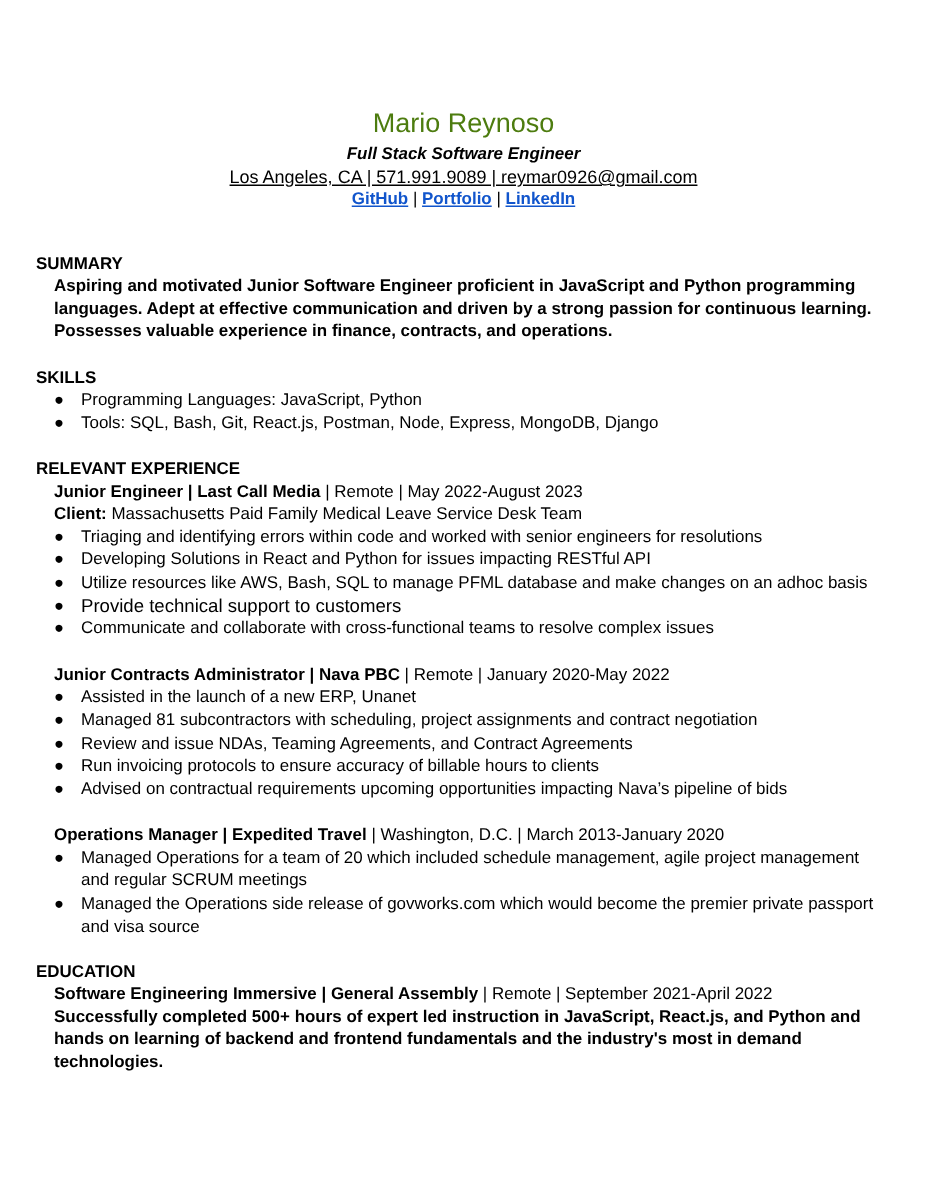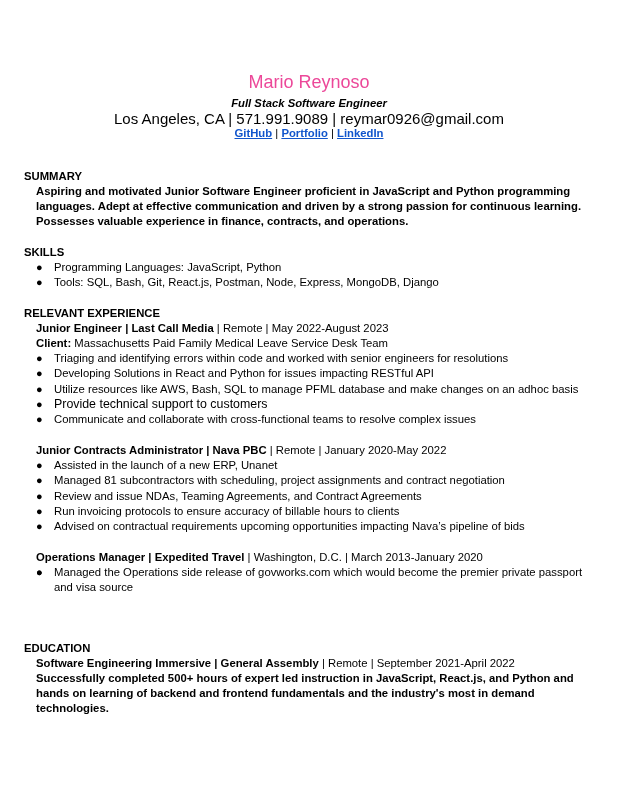--- a/index.html
+++ b/index.html
@@ -2,23 +2,23 @@
 <html><head>
 <meta charset="utf-8">
 <style>
   html, body { margin: 0; padding: 0; }
   body {
     width: 618px; height: 800px; background: #ffffff; overflow: hidden;
     font-family: "Liberation Sans", sans-serif; color: #000;
     position: relative;
   }
   .header { position: absolute; left: 0; top: 70px; width: 618px; text-align: center; }
-  .name { font-size: 18px; color: #ec4899; line-height: 24px; margin: 0; font-weight: normal; }
+  .name { font-size: 18px; color: #4d7c0f; line-height: 24px; margin: 0; font-weight: normal; }
   .title { font-size: 11.3px; font-weight: bold; line-height: 15px; margin-top: 2px; font-style: italic; }
-  .contact { font-size: 15px; line-height: 15px; }
+  .contact { font-size: 12px; line-height: 15px; text-decoration: underline; }
   .links { font-size: 11.3px; line-height: 15px; }
   .links a { color: #1155cc; text-decoration: underline; cursor: pointer; font-weight: bold; }
   .sec-title { font-size: 11.3px; font-weight: bold; line-height: 15px; position: absolute; left: 24px; }
   .para { font-size: 11.3px; line-height: 15.2px; position: absolute; left: 36px; width: 550px; font-weight: bold; }
   .line { font-size: 11.3px; line-height: 15.2px; position: absolute; left: 36px; width: 550px; white-space: nowrap; }
   .b { font-weight: bold; }
   ul.bl { list-style: none; margin: 0; padding: 0; position: absolute; left: 36px; width: 550px; }
   ul.bl li { position: relative; padding-left: 18px; font-size: 11.3px; line-height: 15.3px; }
   ul.bl li.big { font-size: 12.4px; line-height: 15.3px; }
   ul.bl li .dot { position: absolute; left: 0; top: 0; font-size: 11px; }
@@ -68,21 +68,21 @@
   <li><span class="dot">●</span><span>Managed 81 subcontractors with scheduling, project assignments and contract negotiation</span></li>
   <li><span class="dot">●</span><span>Review and issue NDAs, Teaming Agreements, and Contract Agreements</span></li>
   <li><span class="dot">●</span><span>Run invoicing protocols to ensure accuracy of billable hours to clients</span></li>
   <li><span class="dot">●</span><span>Advised on contractual requirements upcoming opportunities impacting Nava’s pipeline of bids</span></li>
 </ul>
 
 <div class="line" style="top:550px">
   <span class="b">Operations Manager | Expedited Travel</span><span> | Washington, D.C. | March 2013-January 2020</span>
 </div>
 <ul class="bl" style="top:565px">
-  <li><span class="dot">●</span></li>
+  <li><span class="dot">●</span><span>Managed Operations for a team of 20 which included schedule management, agile project management and regular SCRUM meetings</span></li>
   <li><span class="dot">●</span><span>Managed the Operations side release of govworks.com which would become the premier private passport and visa source</span></li>
 </ul>
 
 <div class="sec-title" style="top:641px">EDUCATION</div>
 <div class="line" style="top:656px">
   <span class="b">Software Engineering Immersive | General Assembly</span><span> | Remote | September 2021-April 2022</span>
 </div>
 <div class="para" style="top:671px">Successfully completed 500+ hours of expert led instruction in JavaScript, React.js, and Python and hands on learning of backend and frontend fundamentals and the industry's most in demand technologies.</div>
 
 </body></html>

